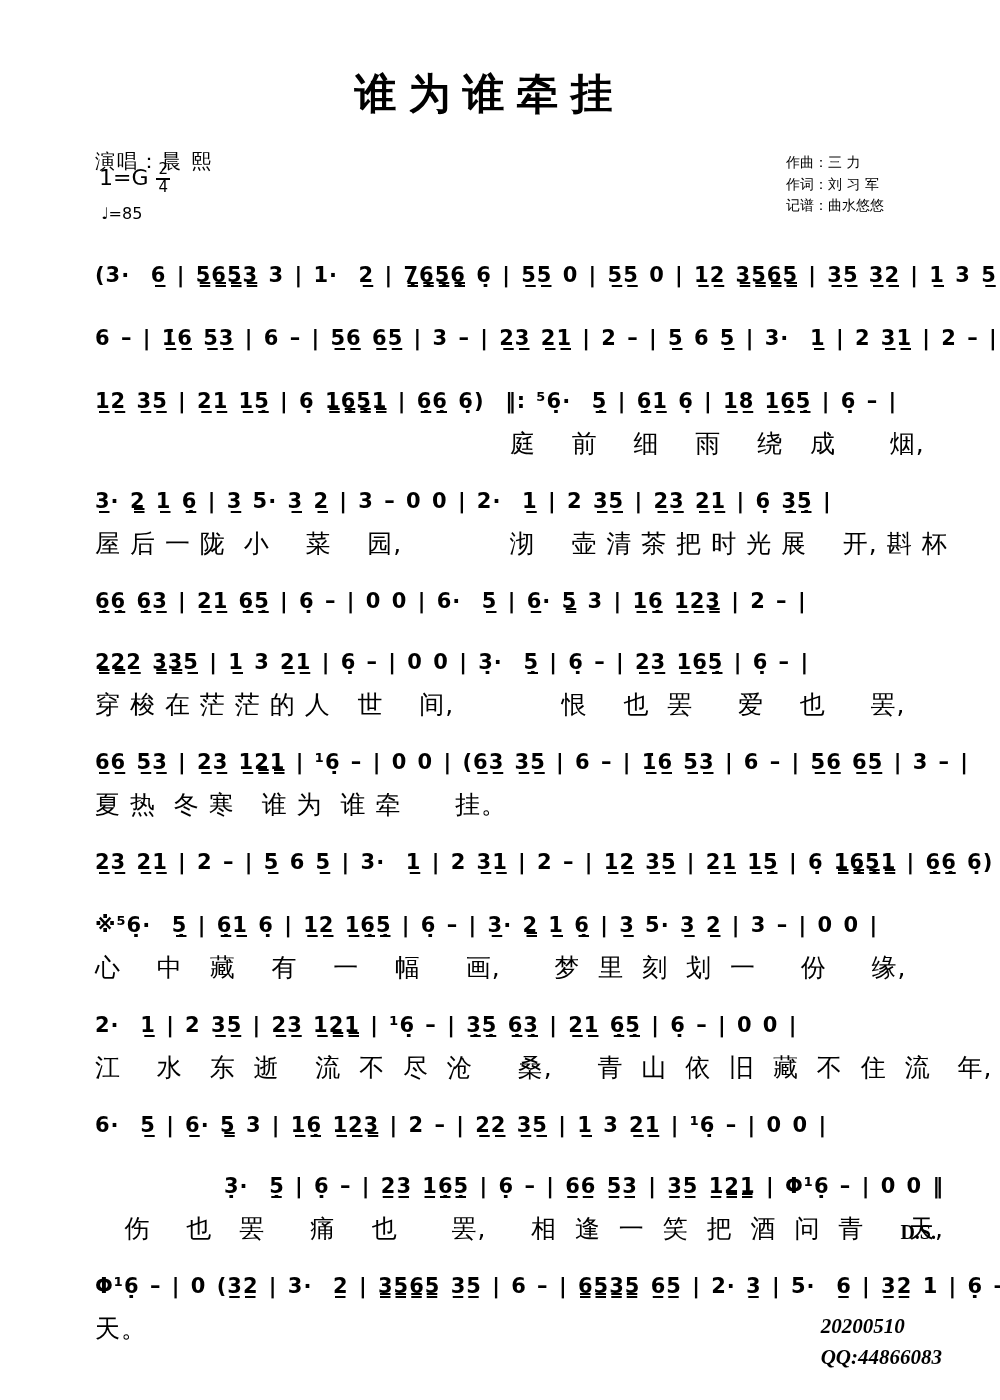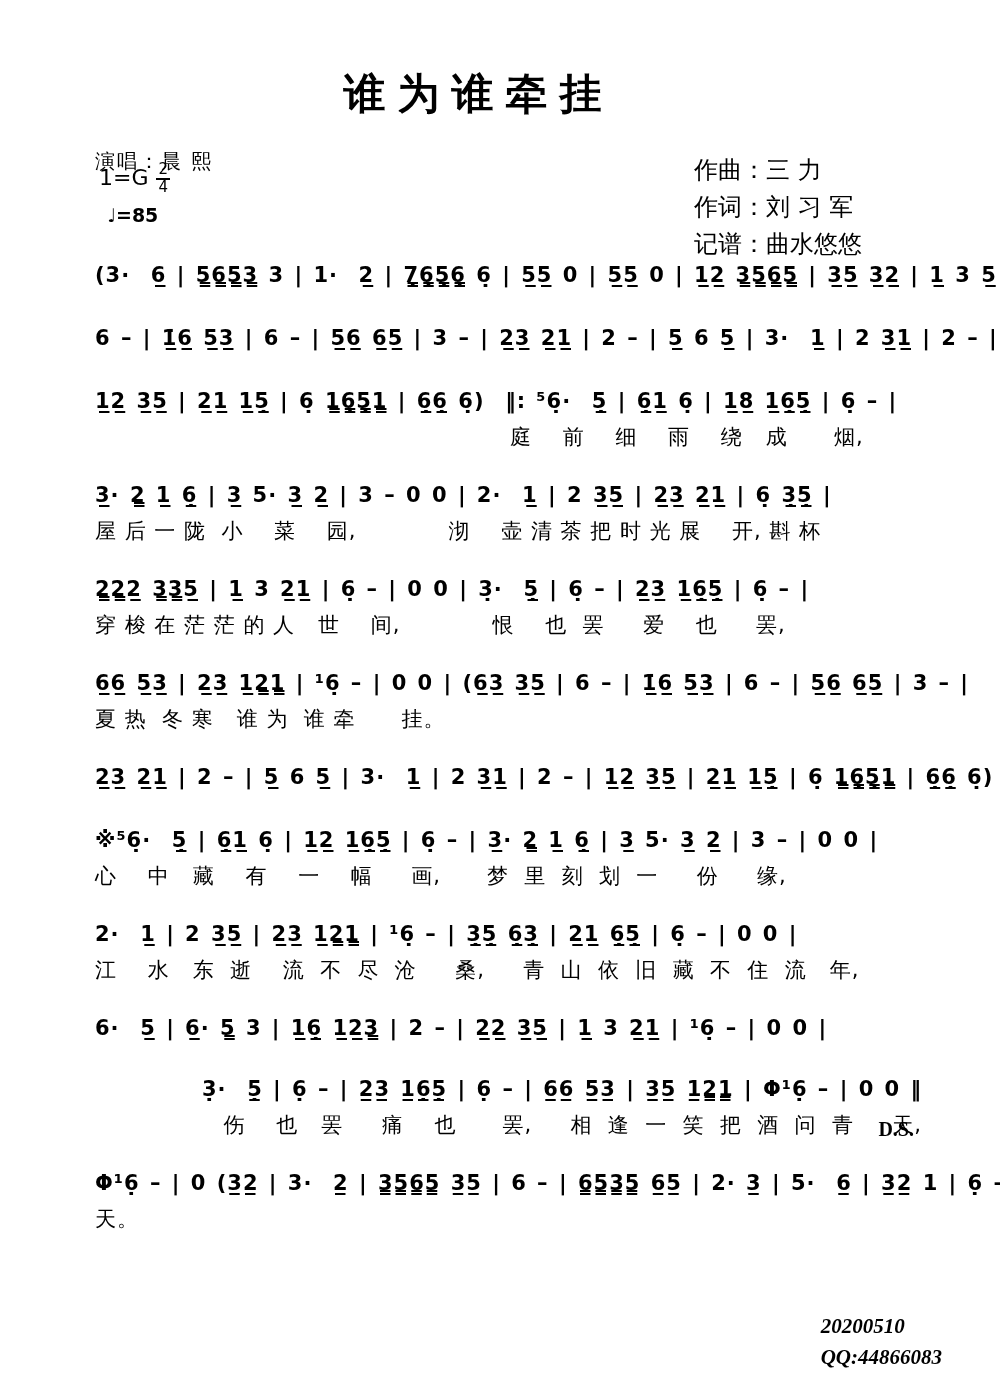--- a/index.html
+++ b/index.html
@@ -1,40 +1,40 @@
 <!DOCTYPE html>
 <html><head>
 <meta charset="utf-8">
 <style>
   html,body{margin:0;padding:0;background:#f3f3f3;}
   .sheet{
     width:1000px;height:1400px;margin:0 auto;background:#ffffff;color:#000;
     font-family:"DejaVu Sans",sans-serif;box-sizing:border-box;position:relative;
-    padding:58px 78px 0 95px;overflow:hidden;
+    padding:58px 56px 0 95px;overflow:hidden;
   }
   .title{
     text-align:center;font-size:42px;font-weight:bold;letter-spacing:12px;
     margin:8px 60px 26px 0;
   }
   .meta{position:relative;height:96px;margin-right:60px;}
   .singer{position:absolute;top:0;left:0;right:0;text-align:left;font-size:20px;letter-spacing:2px;}
   .keyblock{position:absolute;top:14px;left:4px;font-size:22px;font-weight:normal;}
   .frac{display:inline-flex;flex-direction:column;align-items:center;vertical-align:middle;
         font-size:15px;line-height:1.05;margin-left:8px;}
   .frac .num{border-bottom:2px solid #000;padding:0 2px;}
-  .tempo{position:absolute;top:56px;left:12px;font-size:19px;font-weight:bold;}
-  .credits{position:absolute;top:4px;right:0;font-size:24px;line-height:1.55;text-align:left;}
+  .tempo{position:absolute;top:56px;left:6px;font-size:16px;font-weight:normal;}
+  .credits{position:absolute;top:4px;right:0;font-size:14px;line-height:1.55;text-align:left;}
   .score{margin-top:14px;}
   .system{margin-bottom:27px;}
   .system.no-lyr{margin-bottom:29px;}
   .notes{
     font-size:21px;font-weight:bold;letter-spacing:1px;word-spacing:2px;
     white-space:pre;line-height:34px;
   }
-  .lyrics{font-size:21px;white-space:pre;line-height:27px;margin-top:6px;letter-spacing:1px;}
+  .lyrics{font-size:25px;white-space:pre;line-height:27px;margin-top:12px;letter-spacing:1px;}
   .lyrics.indent{padding-left:415px;}
   .sys-rel{position:relative;text-align:right;}
   .ds{position:absolute;right:8px;bottom:-2px;font-family:"Liberation Serif",serif;font-weight:bold;font-size:20px;margin-top:36px;}
   .footer{
     position:absolute;right:58px;bottom:28px;text-align:left;
     font-family:"Liberation Serif",serif;font-style:italic;font-weight:bold;
     font-size:21px;line-height:1.45;
   }
 </style>
 </head>
@@ -74,20 +74,21 @@
       <div class="notes">1̲2̲ 3̲5̲ | 2̲1̲ 1̲5̲̣ | 6̣ 1̳6̳̣5̳̣1̳ | 6̲̣6̲̣ 6̣)  ‖: ⁵6̣·  5̲̣ | 6̲̣1̲ 6̣ | 1̲8̲ 1̲6̲̣5̲̣ | 6̣ – |</div>
       <div class="lyrics indent">庭    前    细    雨    绕   成      烟,</div>
     </div>
 
     <div class="system">
       <div class="notes">3̲· 2̳ 1̲ 6̲̣ | 3̲ 5· 3̲ 2̲ | 3 – 0 0 | 2·  1̲ | 2 3̲5̲ | 2̲3̲ 2̲1̲ | 6̣ 3̲̣5̲̣ |</div>
       <div class="lyrics">屋 后 一 陇  小    菜    园,            沏    壶 清 茶 把 时 光 展    开, 斟 杯</div>
     </div>
 
     <div class="system">
+      <div class="notes">6̲̣6̲̣ 6̲̣3̲ | 2̲1̲ 6̲̣5̲̣ | 6̣ – | 0 0 | 6·  5̲ | 6̲· 5̳ 3 | 1̲6̲̣ 1̲2̲3̳ | 2 – |</div>
     </div>
 
     <div class="system">
       <div class="notes">2̳2̳2̲ 3̳3̳5̲ | 1̲ 3 2̲1̲ | 6̣ – | 0 0 | 3̣·  5̲̣ | 6̣ – | 2̲3̲ 1̲6̲̣5̲̣ | 6̣ – |</div>
       <div class="lyrics">穿 梭 在 茫 茫 的 人   世    间,            恨    也  罢     爱    也     罢,</div>
     </div>
 
     <div class="system">
       <div class="notes">6̲6̲ 5̲3̲ | 2̲3̲ 1̲2̳1̳ | ¹6̣ – | 0 0 | (6̲3̲ 3̲5̲ | 6 – | 1̲̇6̲ 5̲3̲ | 6 – | 5̲6̲ 6̲5̲ | 3 – |</div>
       <div class="lyrics">夏 热  冬 寒   谁 为  谁 牵      挂。</div>

